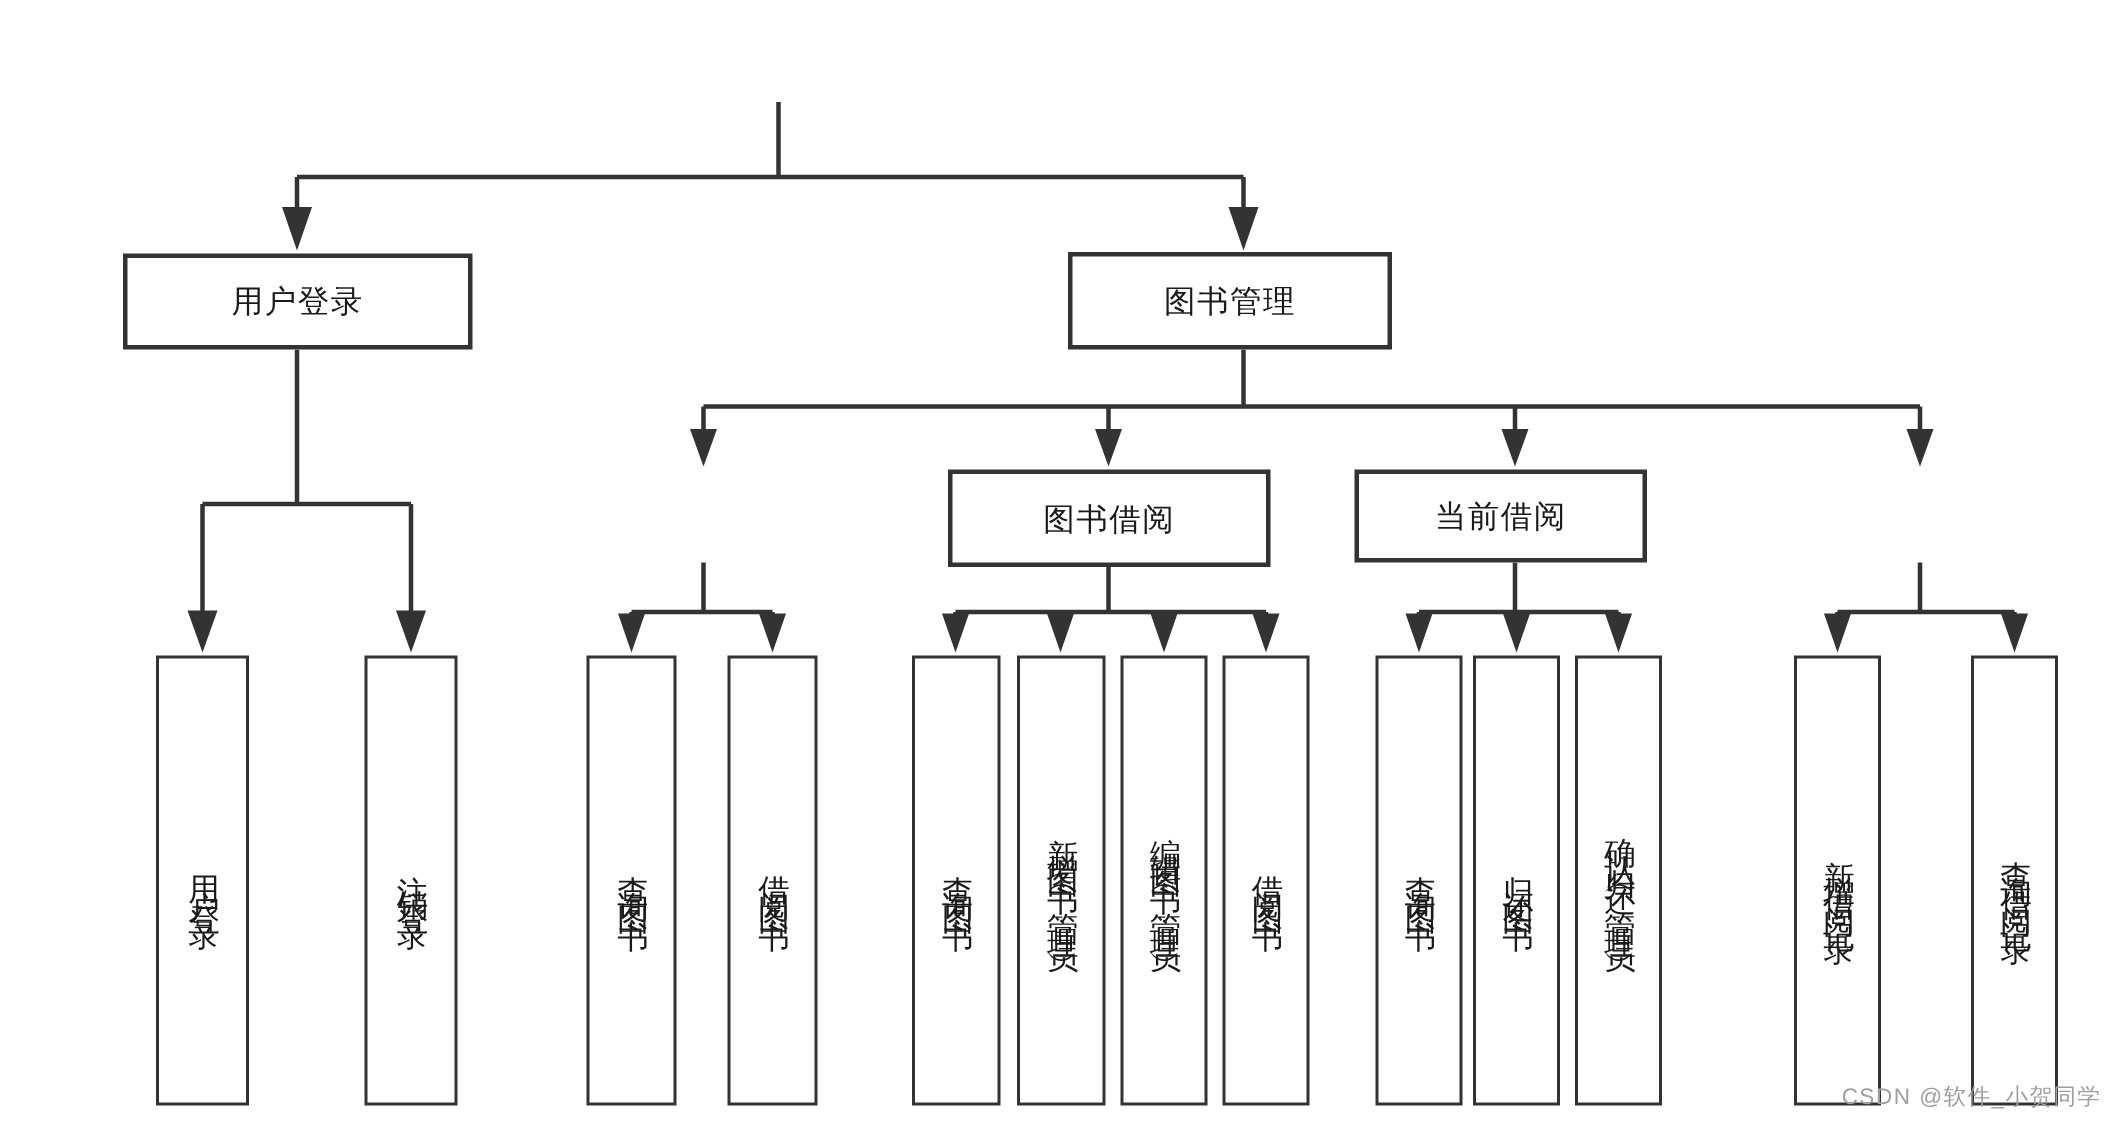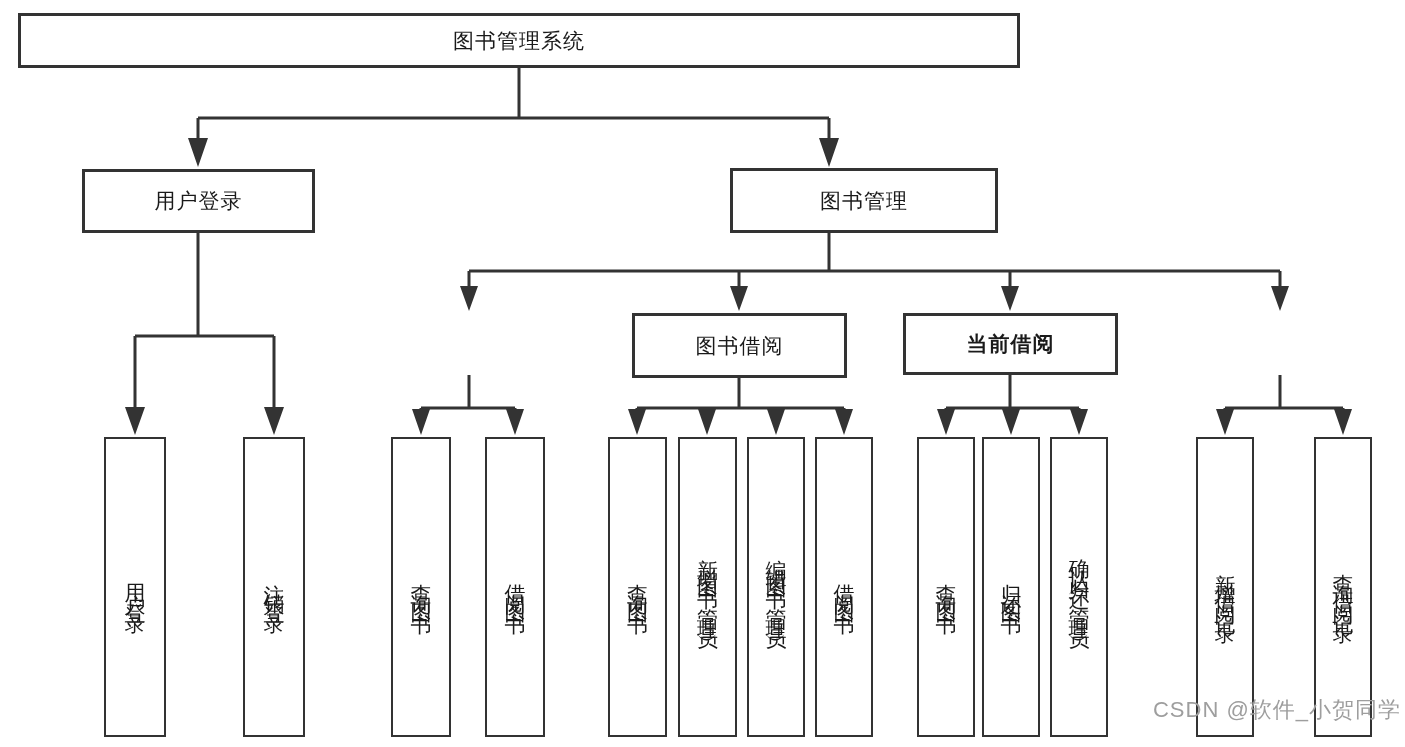--- a/index.html
+++ b/index.html
@@ -32,23 +32,23 @@
   }
   .node.v{
     border-width:2.5px;
     writing-mode:vertical-rl;
     text-orientation:mixed;
     letter-spacing:10px;
     font-size:21px;
   }
   .watermark{
     position:absolute;
-    right:4px;bottom:22px;
+    right:4px;bottom:6px;
     color:var(--watermark);
-    font-size:22px;
+    font-size:15px;
     letter-spacing:1px;
   }
 </style>
 </head>
 <body>
 
 <div class="stage">
 
   <svg width="1405" height="747" viewBox="0 0 1405 747">
     <path class="lines" d="
@@ -65,27 +65,26 @@
       M1001,286 L1019,286 L1010,311 Z  M1271,286 L1289,286 L1280,311 Z
       M125,407 L145,407 L135,435 Z  M264,407 L284,407 L274,435 Z
       M412,409 L430,409 L421,435 Z  M506,409 L524,409 L515,435 Z
       M628,409 L646,409 L637,435 Z  M698,409 L716,409 L707,435 Z
       M767,409 L785,409 L776,435 Z  M835,409 L853,409 L844,435 Z
       M937,409 L955,409 L946,435 Z  M1002,409 L1020,409 L1011,435 Z
       M1070,409 L1088,409 L1079,435 Z
       M1216,409 L1234,409 L1225,435 Z  M1334,409 L1352,409 L1343,435 Z"></path>
   </svg>
 
-  <div class="node h" style="left:18px;top:13px;width:1002px;height:55px;">图书管理系统</div>
 
   <div class="node h" style="left:82px;top:169px;width:233px;height:64px;">用户登录</div>
-  <div class="node h" style="left:712px;top:168px;width:268px;height:65px;margin-left:18px;">图书管理</div>
+  <div class="node h" style="left:712px;top:168px;width:216px;height:65px;">图书管理</div>
 
   <div class="node h" style="left:632px;top:313px;width:215px;height:65px;">图书借阅</div>
-  <div class="node h" style="left:903px;top:313px;width:215px;height:62px;font-weight:bold;">当前借阅</div>
+  <div class="node h" style="left:903px;top:313px;width:195px;height:62px;">当前借阅</div>
 
   <div class="node v" style="left:104px;top:437px;width:62px;height:300px;">用户登录</div>
   <div class="node v" style="left:243px;top:437px;width:62px;height:300px;">注销登录</div>
 
   <div class="node v" style="left:391px;top:437px;width:60px;height:300px;">查询图书</div>
   <div class="node v" style="left:485px;top:437px;width:60px;height:300px;">借阅图书</div>
 
   <div class="node v" style="left:608px;top:437px;width:59px;height:300px;">查询图书</div>
   <div class="node v" style="left:678px;top:437px;width:59px;height:300px;">新增图书（管理员）</div>
   <div class="node v" style="left:747px;top:437px;width:58px;height:300px;">编辑图书（管理员）</div>

